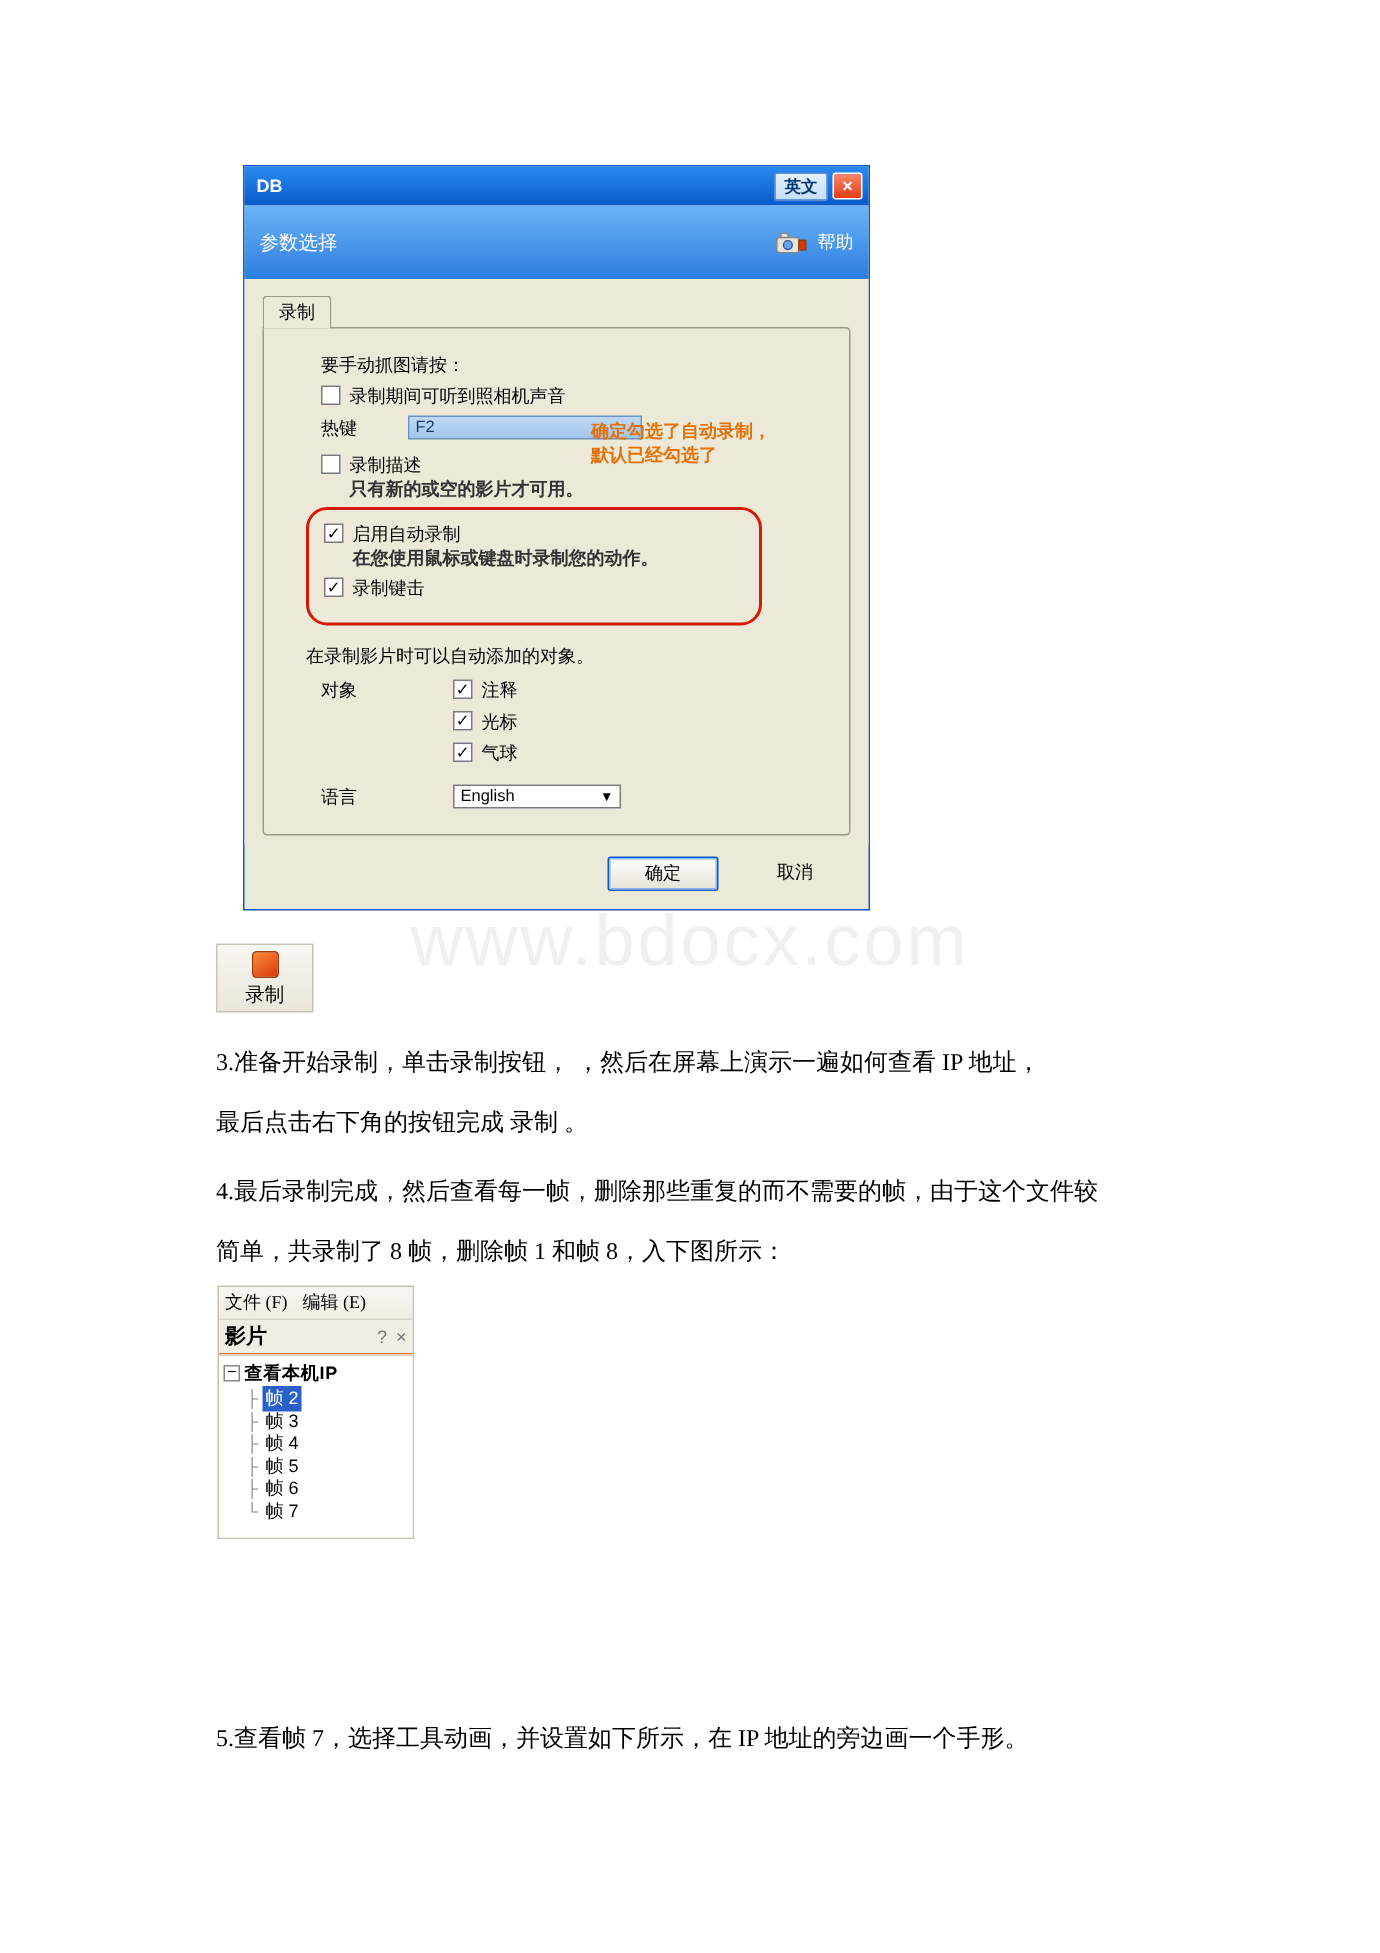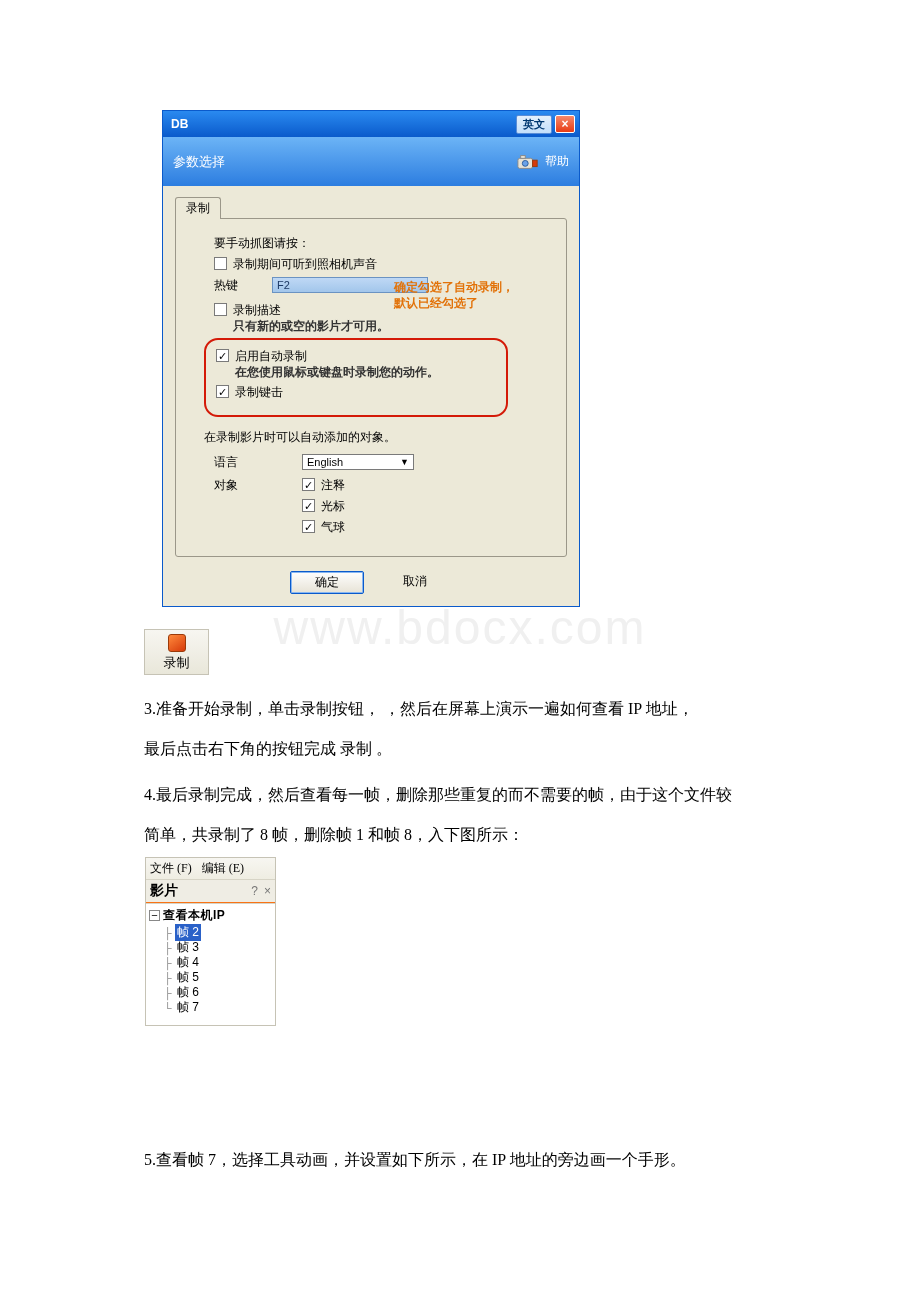--- a/index.html
+++ b/index.html
@@ -151,21 +151,21 @@
     border: 1px solid #7a7a7a;
     background: #fff;
     font-family: Tahoma, sans-serif;
     font-size: 11px;
     padding: 1px 4px;
     width: 112px;
     display: inline-flex; align-items: center; justify-content: space-between;
   }
   .lang-select .arrow { font-size: 9px; }
   .btn-row {
-    display: flex; justify-content: center;
+    display: flex; justify-content: flex-end;
     padding: 8px 12px 12px 12px;
     gap: 14px;
   }
   .winbtn {
     width: 74px;
     border: 1px solid #7a7a7a;
     background: linear-gradient(#fefefe,#e7e3d6);
     text-align: center;
     font-size: 12px;
     padding: 2px 0;
@@ -317,49 +317,49 @@
               <div class="sub-desc" style="margin-left:0;">在您使用鼠标或键盘时录制您的动作。</div>
             </div>
           </div>
           <div class="row" style="margin-top:2px;">
             <span class="chk checked"></span>
             <span>录制键击</span>
           </div>
         </div>
 
         <div style="margin-top:12px; margin-left:18px;">在录制影片时可以自动添加的对象。</div>
-
-        <div class="row" style="margin-top:8px; margin-left:28px;">
-          <span class="lbl-col">语言</span>
-          <span style="width:30px;"></span>
-          <span class="lang-select">
-            <span>English</span>
-            <span class="arrow">▼</span>
-          </span>
-        </div>
 
         <div class="row" style="margin-top:6px; margin-left:28px;">
           <span class="lbl-col">对象</span>
           <span style="width:30px;"></span>
           <div>
             <div class="row">
               <span class="chk checked"></span>
               <span>注释</span>
             </div>
             <div class="row">
               <span class="chk checked"></span>
               <span>光标</span>
             </div>
             <div class="row">
               <span class="chk checked"></span>
               <span>气球</span>
             </div>
           </div>
         </div>
 
+        <div class="row" style="margin-top:8px; margin-left:28px;">
+          <span class="lbl-col">语言</span>
+          <span style="width:30px;"></span>
+          <span class="lang-select">
+            <span>English</span>
+            <span class="arrow">▼</span>
+          </span>
+        </div>
+
       </div>
     </div>
     <div class="btn-row">
       <span class="winbtn primary">确定</span>
       <span class="winbtn cancel">取消</span>
     </div>
   </div>
 
   <div class="record-btn-wrap">
     <div class="record-btn">

